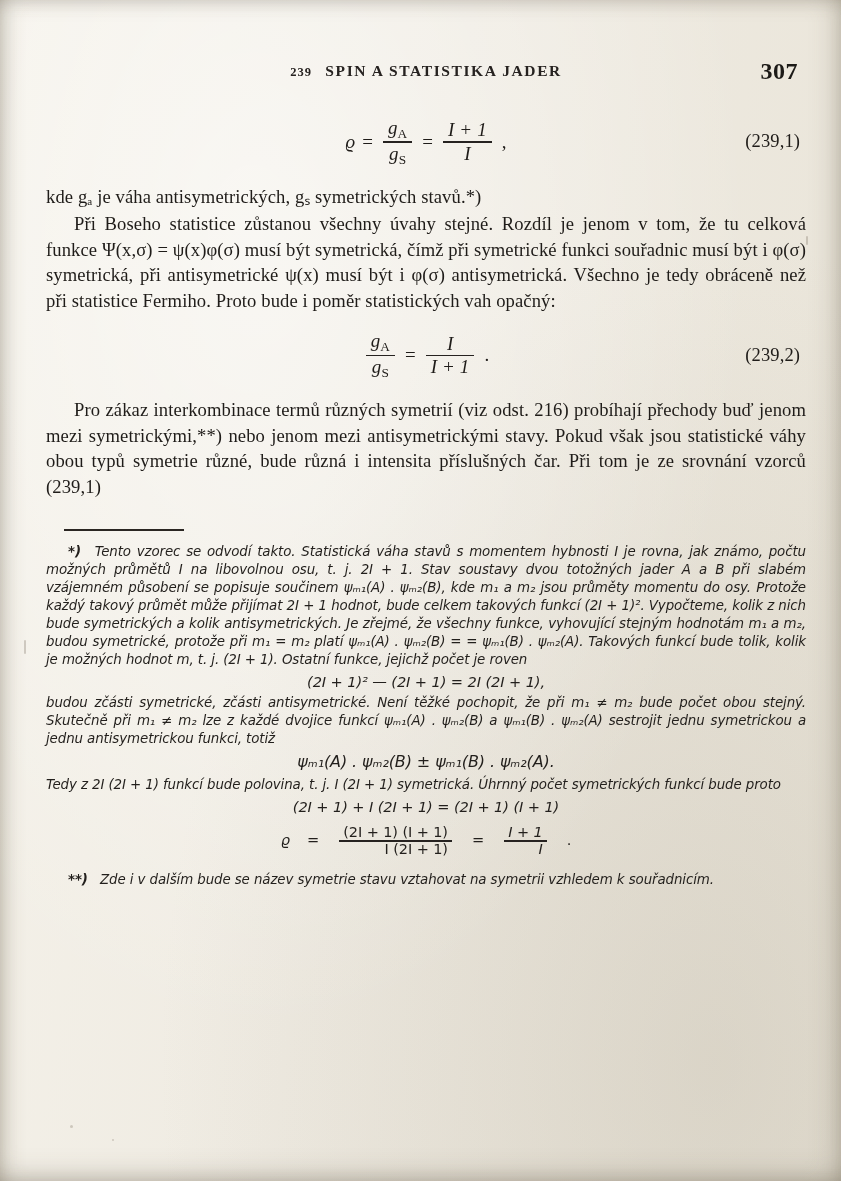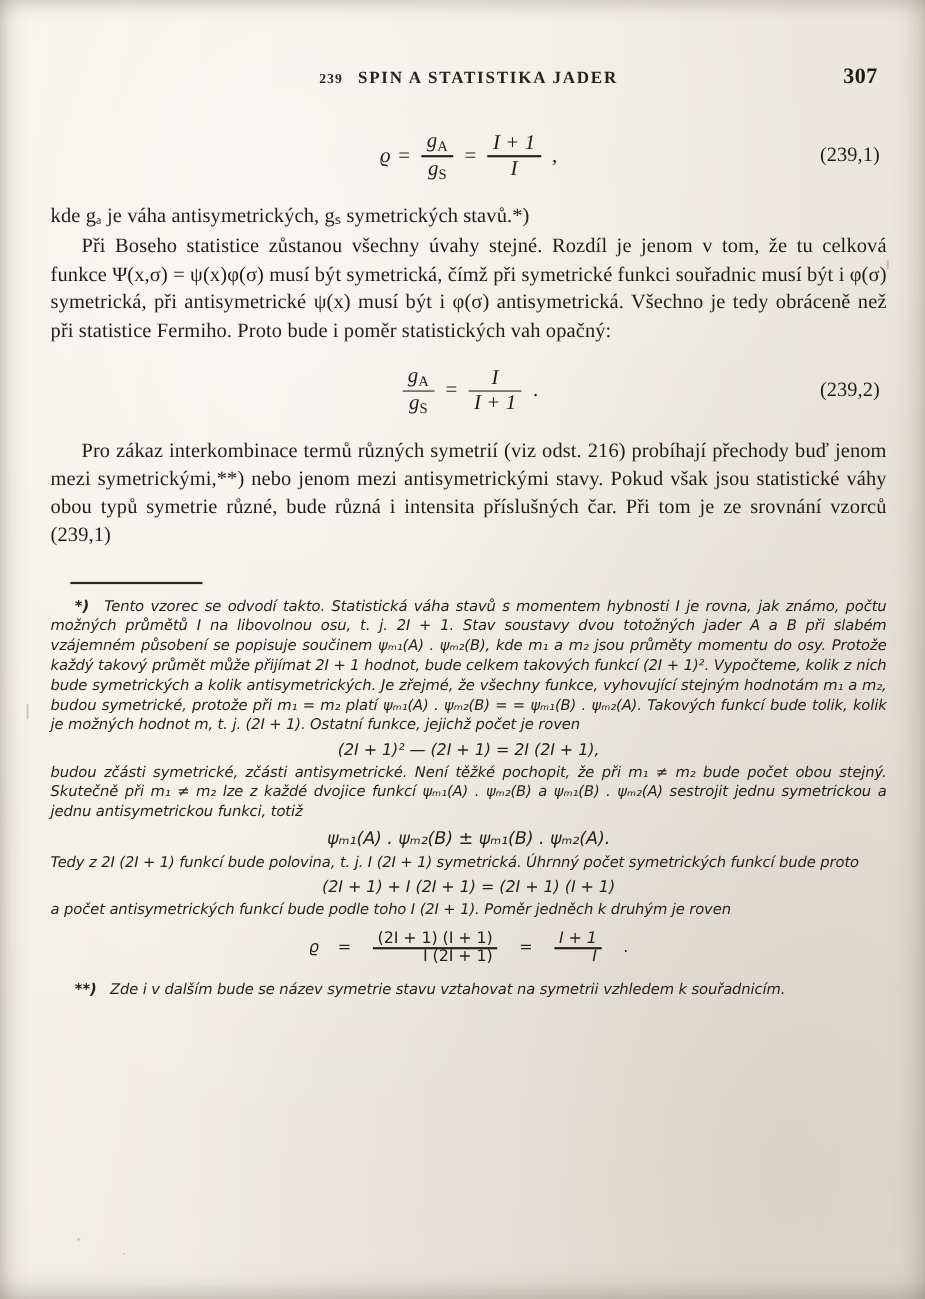--- a/index.html
+++ b/index.html
@@ -59,21 +59,21 @@
     color: #262220;
   }
   .runhead-title .num {
     font-size: 12.5px;
     letter-spacing: 1px;
   }
   .page-number {
     position: absolute;
     right: 8px;
     top: -4px;
-    font-size: 20px;
+    font-size: 24px;
     font-weight: 700;
     letter-spacing: 0.5px;
   }
   
   .body-block {
     font-size: 18.6px;
     line-height: 1.37;
     text-align: justify;
     letter-spacing: 0.1px;
     color: #1f1c19;
@@ -249,21 +249,20 @@
       <p class="fn-eq">(2I + 1)² — (2I + 1) = 2I (2I + 1),</p>
 
       <p>budou zčásti symetrické, zčásti antisymetrické. Není těžké pochopit, že při m₁ ≠ m₂ bude počet obou stejný. Skutečně při m₁ ≠ m₂ lze z každé dvojice funkcí ψₘ₁(A) . ψₘ₂(B) a ψₘ₁(B) . ψₘ₂(A) sestrojit jednu symetrickou a jednu antisymetrickou funkci, totiž</p>
 
       <p class="fn-eq big">ψₘ₁(A) . ψₘ₂(B) ± ψₘ₁(B) . ψₘ₂(A).</p>
 
       <p>Tedy z 2I (2I + 1) funkcí bude polovina, t. j. I (2I + 1) symetrická. Úhrnný počet symetrických funkcí bude proto</p>
 
       <p class="fn-eq">(2I + 1) + I (2I + 1) = (2I + 1) (I + 1)</p>
 
-      <p>a počet antisymetrických funkcí bude podle toho I (2I + 1). Poměr jedněch k druhým je roven</p>
 
       <div class="fn-eq">
         <span class="it">ϱ</span>
         <span class="gap8"></span>
         <span>=</span>
         <span class="gap8"></span>
         <span class="frac-s">
           <span class="num">(2I + 1) (I + 1)</span>
           <span class="bar"></span>
           <span class="den">I (2I + 1)</span>

